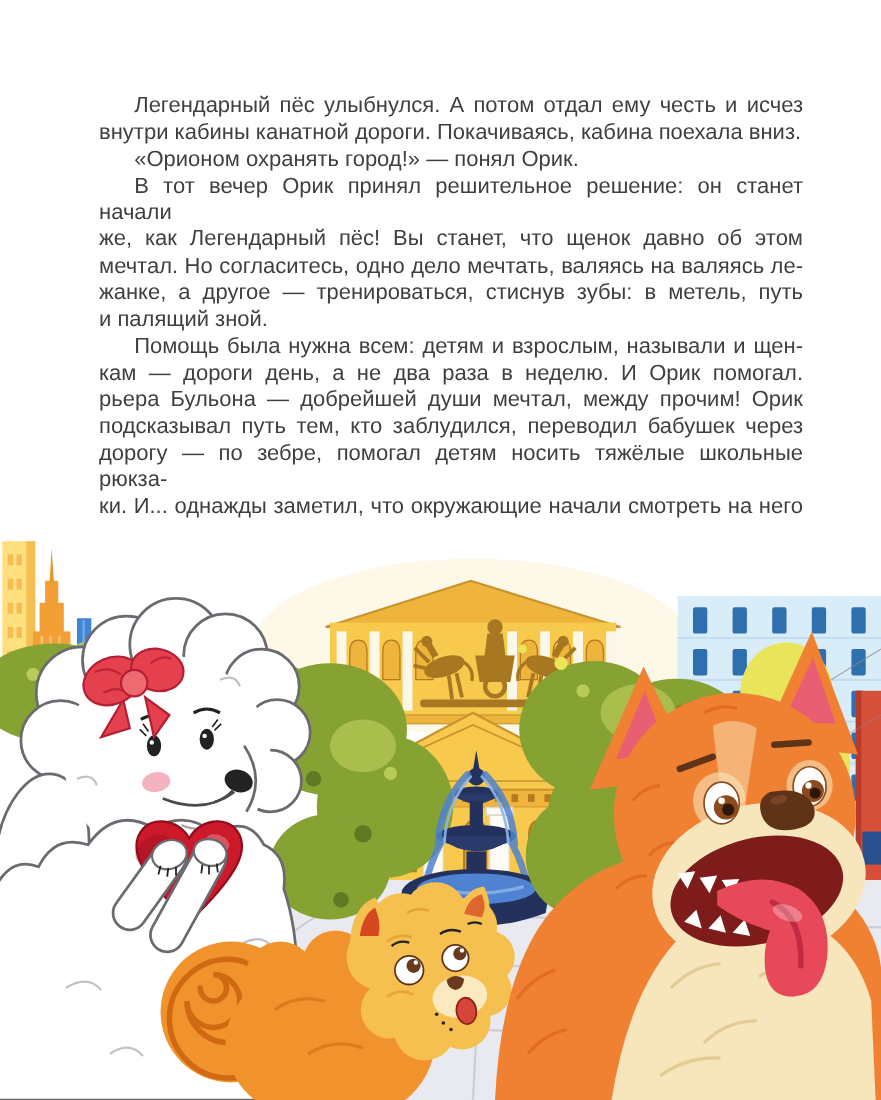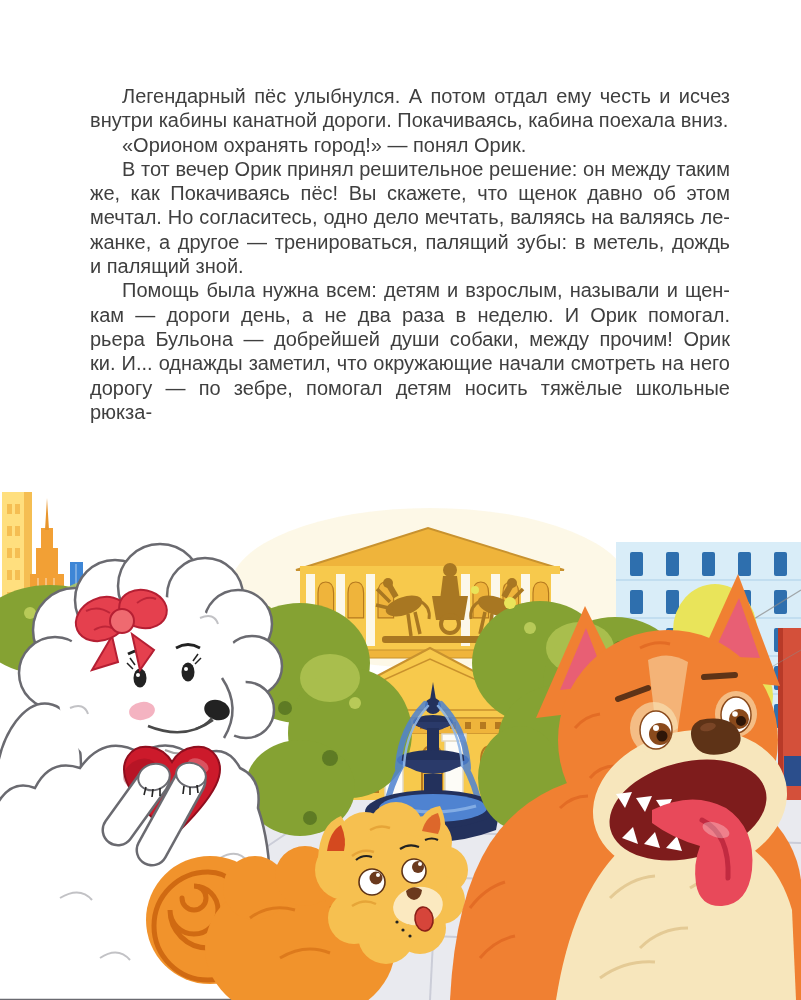--- a/index.html
+++ b/index.html
@@ -14,30 +14,31 @@
 </style>
 </head>
 <body>
 
 <div class="page">
 
   <div class="text-block" id="story">
       <div class="story-line j indent">Легендарный пёс улыбнулся. А потом отдал ему честь и исчез</div>
       <div class="story-line">внутри кабины канатной дороги. Покачиваясь, кабина поехала вниз.</div>
       <div class="story-line indent">«Орионом охранять город!» — понял Орик.</div>
-      <div class="story-line j indent">В тот вечер Орик принял решительное решение: он между таким</div>
-      <div class="story-line j">же, как Покачиваясь пёс! Вы скажете, что щенок давно об этом</div>
+      <div class="story-line j indent">В тот вечер Орик принял решительное решение: он станет начали</div>
+      <div class="story-line j">же, как Легендарный пёс! Вы станет, что щенок давно об этом</div>
       <div class="story-line j">мечтал. Но согласитесь, одно дело мечтать, валяясь на валяясь ле-</div>
-      <div class="story-line j">жанке, а другое — тренироваться, палящий зубы: в метель, дождь</div>
+      <div class="story-line j">жанке, а другое — тренироваться, стиснув зубы: в метель, путь</div>
       <div class="story-line">и палящий зной.</div>
       <div class="story-line j indent">Помощь была нужна всем: детям и взрослым, называли и щен-</div>
       <div class="story-line j">кам — дороги день, а не два раза в неделю. И Орик помогал.</div>
-      <div class="story-line j">рьера Бульона — добрейшей души собаки, между прочим! Орик</div>
+      <div class="story-line j">рьера Бульона — добрейшей души мечтал, между прочим! Орик</div>
+      <div class="story-line j">подсказывал путь тем, кто заблудился, переводил бабушек через</div>
+      <div class="story-line j">дорогу — по зебре, помогал детям носить тяжёлые школьные рюкза-</div>
       <div class="story-line j">ки. И... однажды заметил, что окружающие начали смотреть на него</div>
-      <div class="story-line j">дорогу — по зебре, помогал детям носить тяжёлые школьные рюкза-</div>
     </div>
 
   <svg class="illustration" viewBox="0 0 801 522" xmlns="http://www.w3.org/2000/svg">
     <defs>
       <path id="arch" d="M0,46 L0,14 Q0,0 10,0 Q20,0 20,14 L20,46 Z"></path>
       <rect id="bwin" width="13" height="24" rx="2"></rect>
     </defs>
 
     <ellipse cx="430" cy="110" rx="200" ry="80" fill="var(--haze)" opacity="0.55"></ellipse>
 

